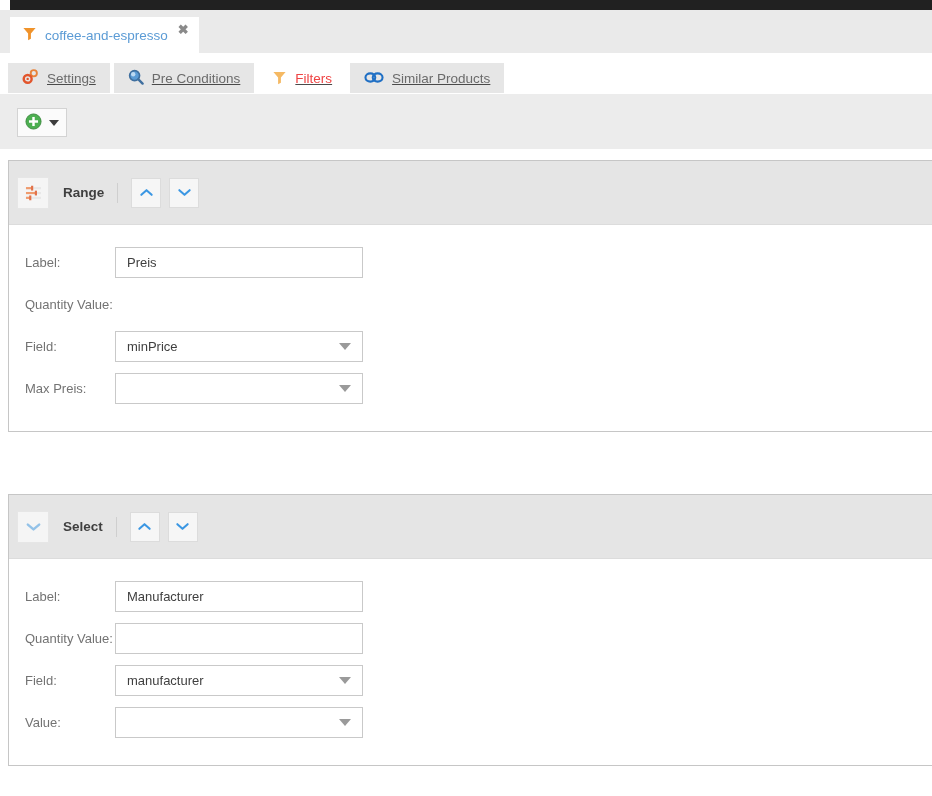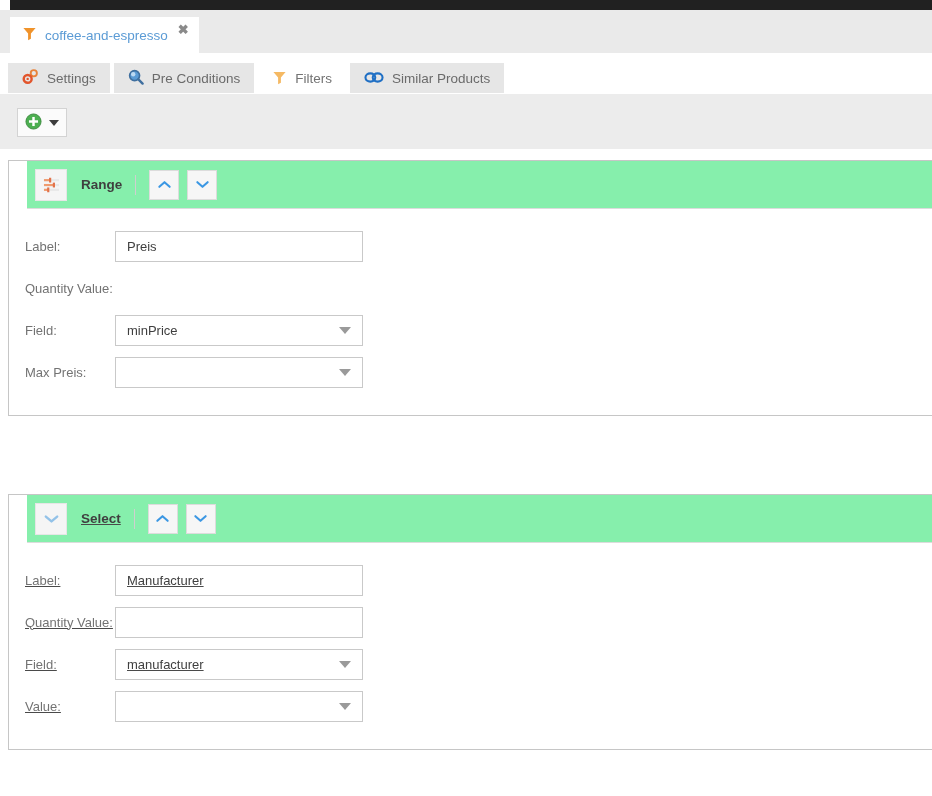--- a/index.html
+++ b/index.html
@@ -70,37 +70,38 @@
   .navtabs {
     position: absolute;
     left: 0;
     top: 53px;
     right: 0;
     height: 41px;
     background: #ffffff;
     display: flex;
     align-items: flex-end;
     padding-left: 8px;
+    text-decoration: underline;
   }
   .navtab {
     height: 31px;
     display: flex;
     align-items: center;
     gap: 8px;
     padding: 0 14px;
     margin-right: 4px;
     background: #e6e6e6;
     color: #6b6b6b;
     font-size: 13.5px;
     white-space: nowrap;
     cursor: pointer;
   }
   .navtab.active {
     background: #ffffff;
-    color: #737373;
+    color: #ef4444;
   }
   .navtabs-underline {
     position: absolute;
     left: 0; right: 0;
     bottom: 0;
     height: 1px;
     background: #ffffff;
   }
 
   
@@ -136,30 +137,29 @@
   
   .panel {
     position: absolute;
     left: 8px;
     right: -1px;
     background: #ffffff;
     border: 1px solid #c6c6c6;
     border-right: none;
   }
   #panel-range { top: 160px; }
-  #panel-select { top: 494px; text-decoration: underline; }
+  #panel-select { top: 494px; }
 
   .panel-header {
-    height: 48px;
-    background: #86efac;
+    height: 64px;
+    background: #e5e5e5;
     border-bottom: 1px solid #dcdcdc;
     display: flex;
     align-items: center;
     padding-left: 8px;
-    margin-left: 18px;
   }
   .panel-icon-box {
     width: 32px;
     height: 32px;
     background: #f5f5f5;
     border: 1px solid #e6e6e6;
     display: flex;
     align-items: center;
     justify-content: center;
   }

